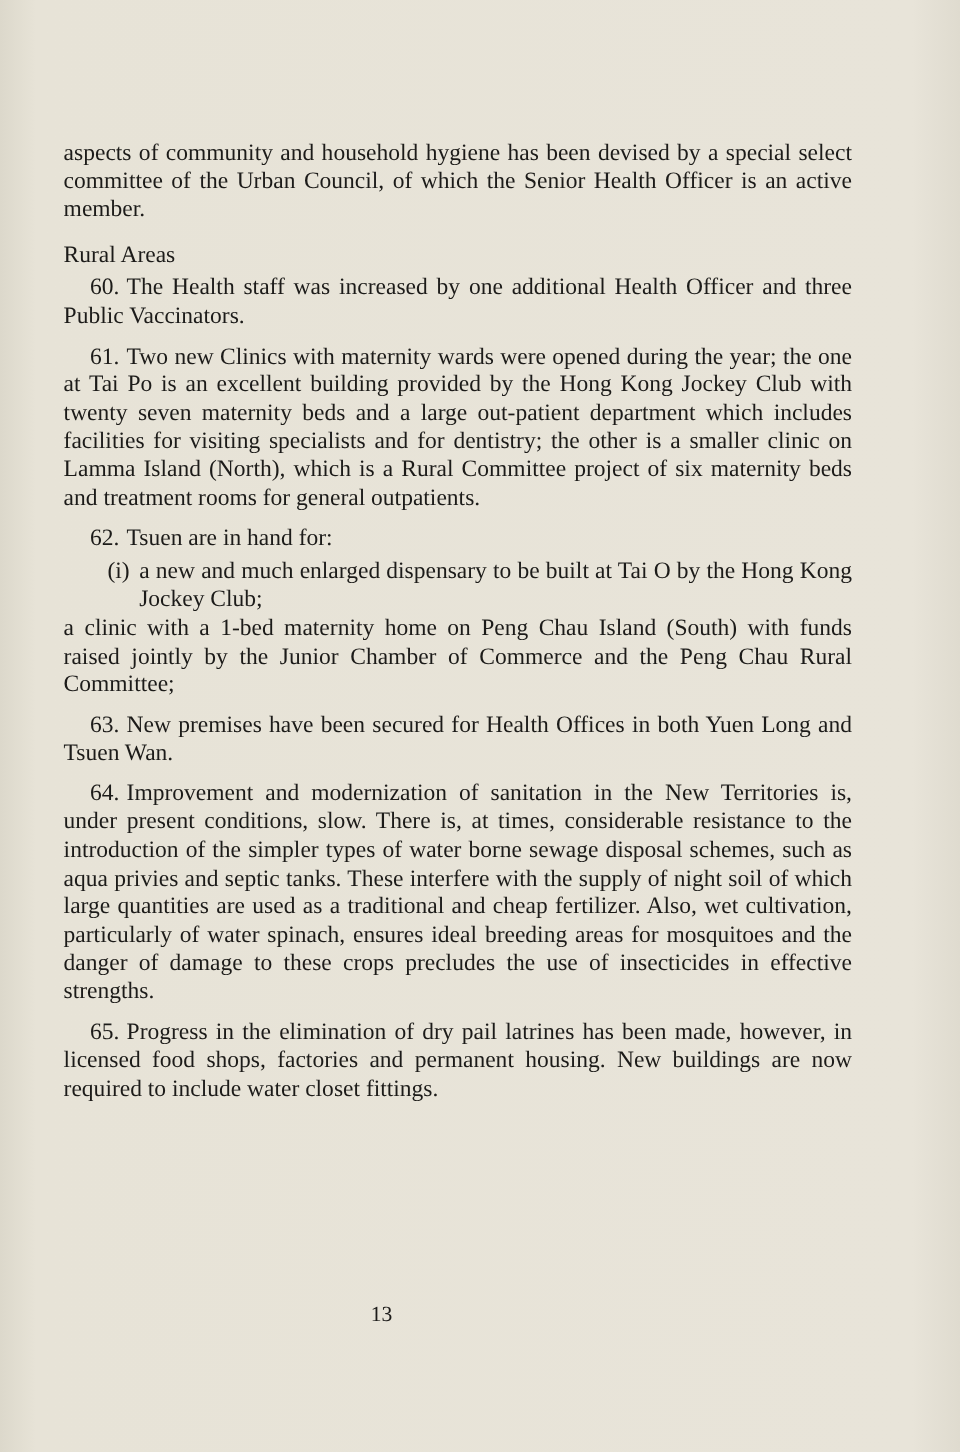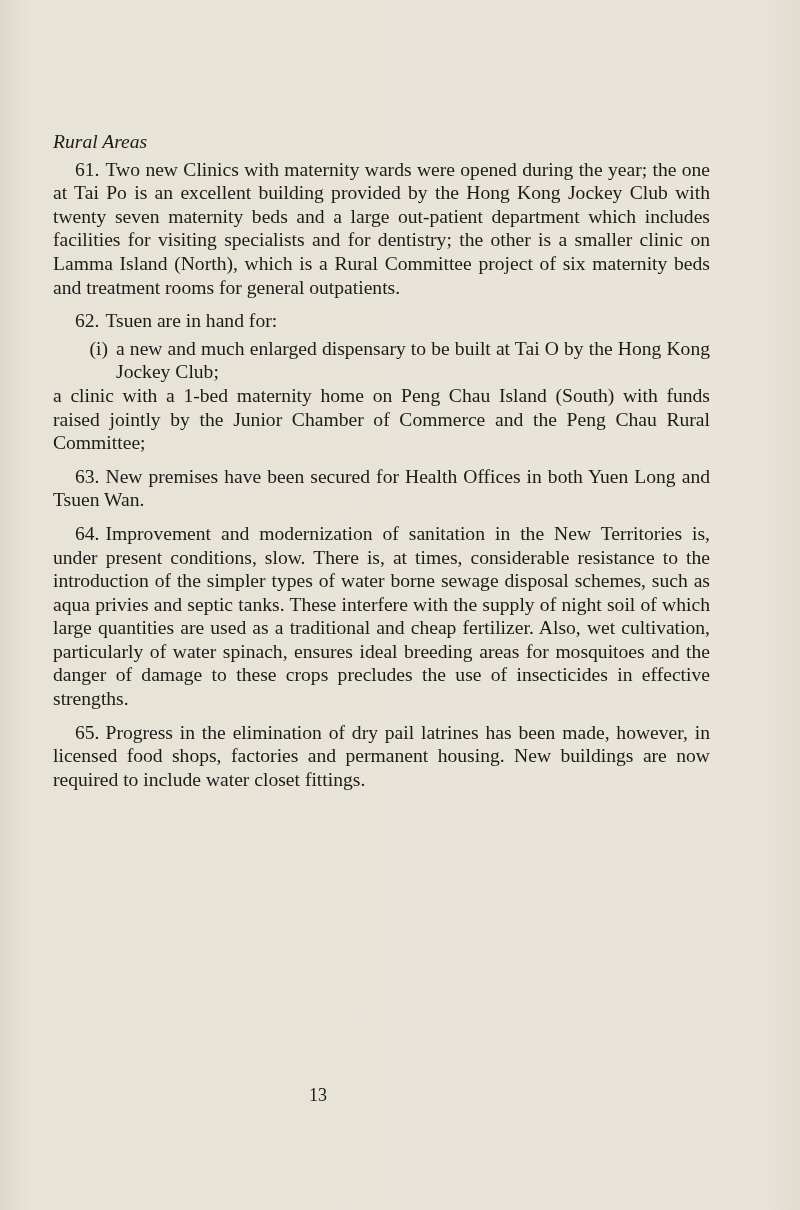--- a/index.html
+++ b/index.html
@@ -25,21 +25,20 @@
       line-height: 23.6px;
     }
     p {
       margin: 0 0 10px 0;
       text-align: justify;
       text-align-last: left;
     }
     .cont { text-indent: 0; }
     .para { text-indent: 22px; }
     .heading {
-      font-style: italic;
       margin: 14px 0 4px 0;
       text-align: right;
     }
     .list { margin: 0 0 10px 0; }
     .li {
       display: flex;
       margin: 0;
     }
     .li .marker {
       width: 63px;
@@ -61,23 +60,25 @@
       top: 1085px;
       text-align: center;
       font-size: 18px;
     }
   </style>
 </head>
 <body>
 
 <div class="page">
 
+  <p class="cont">aspects of community and household hygiene has been devised by a special select committee of the Urban Council, of which the Senior Health Officer is an active member.</p>
 
   <p class="heading">Rural Areas</p>
 
+  <p class="para"><span class="num">60.</span><span>The Health staff was increased by one additional Health Officer and three Public Vaccinators.</span></p>
 
   <p class="para"><span class="num">61.</span><span>Two new Clinics with maternity wards were opened during the year; the one at Tai Po is an excellent building provided by the Hong Kong Jockey Club with twenty seven maternity beds and a large out-patient department which includes facilities for visiting specialists and for dentistry; the other is a smaller clinic on Lamma Island (North), which is a Rural Committee project of six maternity beds and treatment rooms for general outpatients.</span></p>
 
   <p class="para" style="margin-bottom:4px"><span class="num">62.</span><span>Tsuen are in hand for:</span></p>
 
   <div class="list">
     <div class="li">
       <span class="marker">(i)</span>
       <span class="body">a new and much enlarged dispensary to be built at Tai O by the Hong Kong Jockey Club;</span>
     </div>

